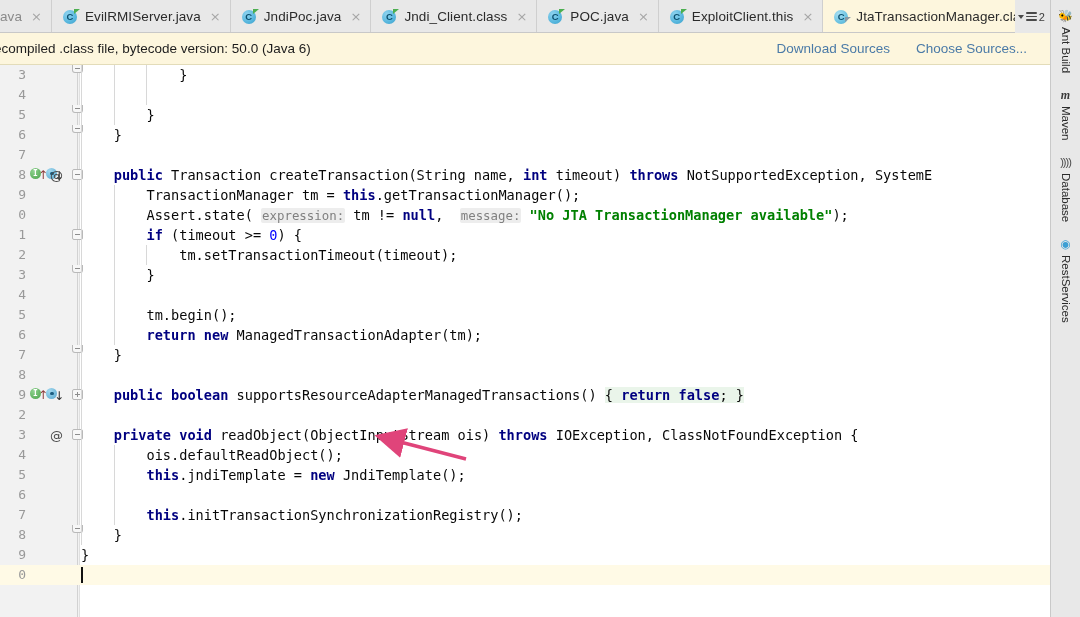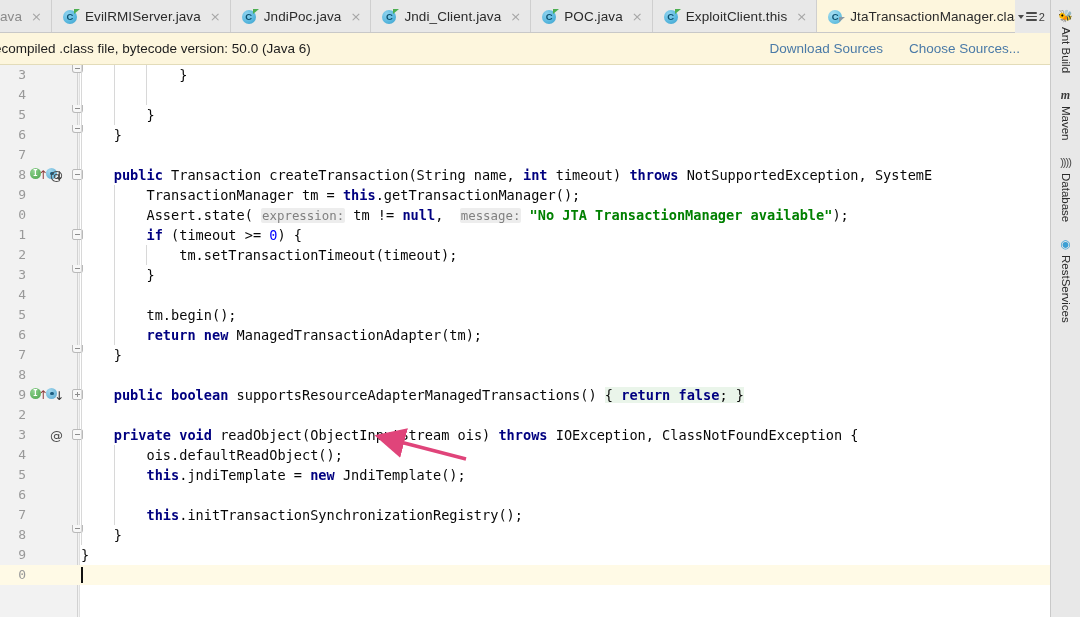--- a/index.html
+++ b/index.html
@@ -85,21 +85,21 @@
 
   
   .notifybar {
     position: absolute; left: 0; top: 33px; width: 1050px; height: 32px;
     background: #fdf6dd;
     border-bottom: 1px solid #e3dcb9;
     display: flex; align-items: center;
     font-size: 13.5px; color: #1d1d1d;
   }
   .notifybar .msg { margin-left: -6px; white-space: nowrap; }
-  .notifybar .links { margin-left: auto; display: flex; gap: 26px; padding-right: 30px; }
+  .notifybar .links { margin-left: auto; display: flex; gap: 26px; padding-right: 23px; }
   .notifybar .links a { color: #4a7aa7; text-decoration: none; font-size: 13.5px; white-space: nowrap; }
 
   
   .rightbar {
     position: absolute; right: 0; top: 0; width: 30px; height: 617px;
     background: #e8e8e8; border-left: 1px solid #c9c9c9;
     display: flex; flex-direction: column; align-items: center;
     padding-top: 4px; gap: 0;
   }
   .rbitem {
@@ -223,21 +223,21 @@
         </span>
       <span class="label">JndiPoc.java</span>
       <span class="close">×</span>
     </div>
 
     <div class="tab">
       <span class="jicon">
           <span class="disc">C</span>
           <span class="flag"></span>
         </span>
-      <span class="label">Jndi_Client.java</span>
+      <span class="label">Jndi_Client.class</span>
       <span class="close">×</span>
     </div>
 
     <div class="tab">
       <span class="jicon">
           <span class="disc">C</span>
           <span class="flag"></span>
         </span>
       <span class="label">POC.java</span>
       <span class="close">×</span>

